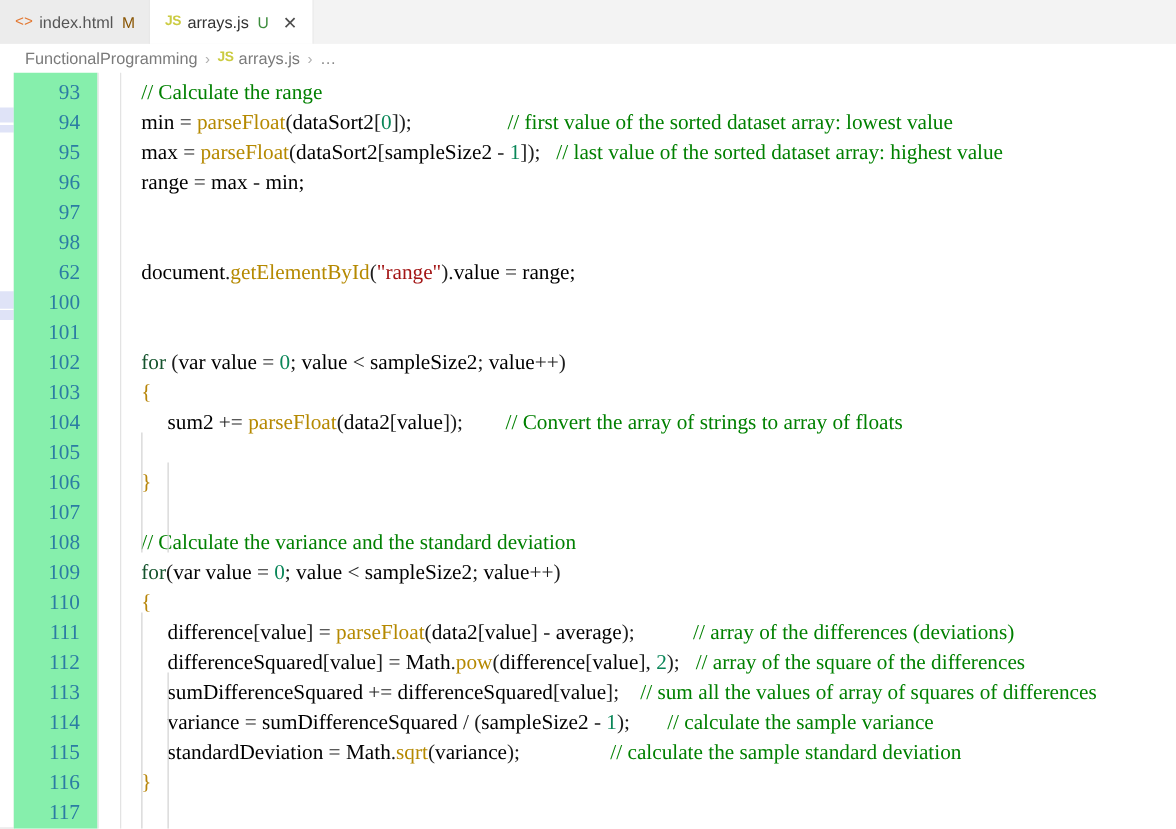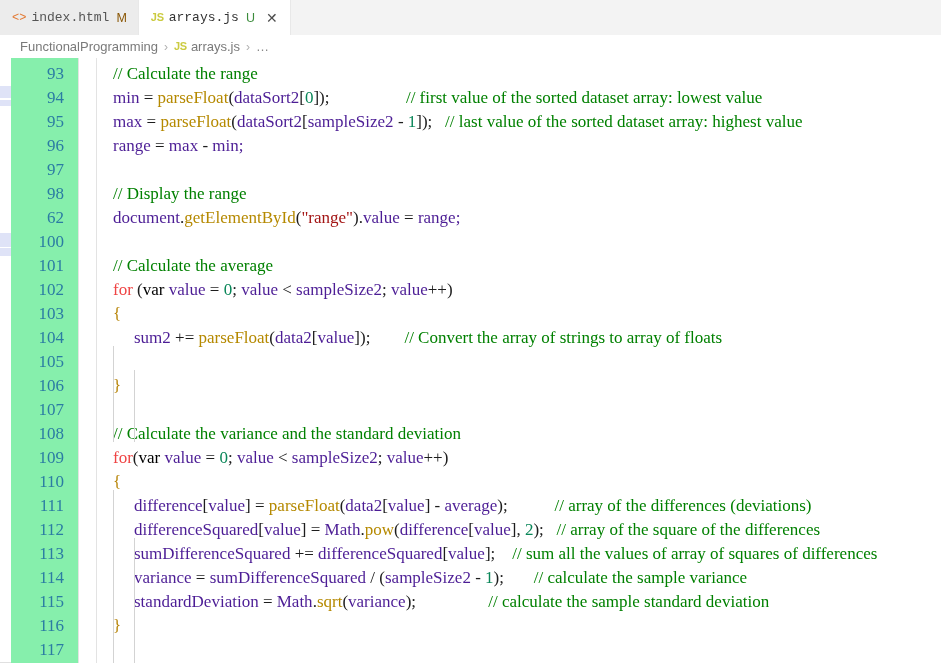--- a/index.html
+++ b/index.html
@@ -57,21 +57,21 @@
     color: #333333;
   }
   .tab-icon {
     font-size: 11px;
     line-height: 1;
     font-weight: bold;
     display: inline-block;
   }
   .icon-html { color: #e37933; font-family: "Liberation Mono", monospace; font-size: 12px; font-weight: normal;}
   .icon-js   { color: #cbcb41; font-family: "Liberation Sans", sans-serif; font-size: 11px; letter-spacing: -0.3px;}
-  .tab-label { font-size: 13px; font-family: Liberation Mono, monospace; }
+  .tab-label { font-size: 13px; }
   .tab-badge {
     font-size: 12.5px;
     margin-left: 2px;
   }
   .badge-m { color: #895503; }
   .badge-u { color: #3c8c3c; }
   .tab-close {
     margin-left: 5px;
     width: 14px;
     height: 14px;
@@ -201,25 +201,25 @@
   
   .indent-guide {
     position: absolute;
     width: 1px;
     background: #d3d3d3;
   }
 
   
   .t-comment  { color: #008000; }
   .t-keyword  { color: #000000; }
-  .t-control  { color: #ef4444; margin-top: 16px; }
+  .t-control  { color: #14532d; margin-top: 16px; }
   .t-func     { color: #b58900; }
   .t-string   { color: #a31515; }
   .t-num      { color: #098658; }
-  .t-var      { color: #4c1d95; }
+  .t-var      { color: #000000; }
   .t-plain    { color: #1d1d1d; }
   .t-brace-y  { color: #b8860b; }
 
   
   .bottom-edge {
     position: absolute;
     left: 0; bottom: 0;
     width: 11px; height: 1px;
     background: #e0e0e0;
   }
@@ -298,24 +298,22 @@
       </div>
     <div class="gutter-line g1"></div>
     <div class="gutter-line g2"></div>
 
     <div class="code-area" id="code-area">
         <div class="code-line" style="top: 4px;"><span class="txt" style="padding-left: 16px;"><span class="t-comment">// Calculate the range</span></span></div>
         <div class="code-line" style="top: 28px;"><span class="txt" style="padding-left: 16px;"><span class="t-var">min </span><span class="t-plain">= </span><span class="t-func">parseFloat</span><span class="t-plain">(</span><span class="t-var">dataSort2</span><span class="t-plain">[</span><span class="t-num">0</span><span class="t-plain">]);</span><span class="t-plain">        </span><span class="t-comment">          // first value of the sorted dataset array: lowest value</span></span></div>
         <div class="code-line" style="top: 52px;"><span class="txt" style="padding-left: 16px;"><span class="t-var">max </span><span class="t-plain">= </span><span class="t-func">parseFloat</span><span class="t-plain">(</span><span class="t-var">dataSort2</span><span class="t-plain">[</span><span class="t-var">sampleSize2 </span><span class="t-plain">- </span><span class="t-num">1</span><span class="t-plain">]);</span><span class="t-comment">   // last value of the sorted dataset array: highest value</span></span></div>
         <div class="code-line" style="top: 76px;"><span class="txt" style="padding-left: 16px;"><span class="t-var">range </span><span class="t-plain">= </span><span class="t-var">max </span><span class="t-plain">- </span><span class="t-var">min;</span></span></div>
         <div class="code-line" style="top: 100px;"><span class="txt" style="padding-left: 16px;"></span></div>
-        <div class="code-line" style="top: 124px;"><span class="txt" style="padding-left: 16px;"><span class="t-comment">// Display the range</span></span></div>
         <div class="code-line" style="top: 148px;"><span class="txt" style="padding-left: 16px;"><span class="t-var">document</span><span class="t-plain">.</span><span class="t-func">getElementById</span><span class="t-plain">(</span><span class="t-string">"range"</span><span class="t-plain">).</span><span class="t-var">value </span><span class="t-plain">= </span><span class="t-var">range;</span></span></div>
         <div class="code-line" style="top: 172px;"><span class="txt" style="padding-left: 16px;"></span></div>
-        <div class="code-line" style="top: 196px;"><span class="txt" style="padding-left: 16px;"><span class="t-comment">// Calculate the average</span></span></div>
         <div class="code-line" style="top: 220px;"><span class="txt" style="padding-left: 16px;"><span class="t-control">for </span><span class="t-plain">(</span><span class="t-keyword">var </span><span class="t-var">value </span><span class="t-plain">= </span><span class="t-num">0</span><span class="t-plain">; </span><span class="t-var">value </span><span class="t-plain">&lt; </span><span class="t-var">sampleSize2</span><span class="t-plain">; </span><span class="t-var">value</span><span class="t-plain">++)</span></span></div>
         <div class="code-line" style="top: 244px;"><span class="txt" style="padding-left: 16px;"><span class="t-brace-y">{</span></span></div>
         <div class="code-line" style="top: 268px;"><span class="txt" style="padding-left: 37px;"><span class="t-var">sum2 </span><span class="t-plain">+= </span><span class="t-func">parseFloat</span><span class="t-plain">(</span><span class="t-var">data2</span><span class="t-plain">[</span><span class="t-var">value</span><span class="t-plain">]);</span><span class="t-comment">        // Convert the array of strings to array of floats</span></span></div>
         <div class="code-line" style="top: 316px;"><span class="txt" style="padding-left: 16px;"><span class="t-brace-y">}</span></span></div>
         <div class="code-line" style="top: 340px;"><span class="txt" style="padding-left: 16px;"></span></div>
         <div class="code-line" style="top: 364px;"><span class="txt" style="padding-left: 16px;"><span class="t-comment">// Calculate the variance and the standard deviation</span></span></div>
         <div class="code-line" style="top: 388px;"><span class="txt" style="padding-left: 16px;"><span class="t-control">for</span><span class="t-plain">(</span><span class="t-keyword">var </span><span class="t-var">value </span><span class="t-plain">= </span><span class="t-num">0</span><span class="t-plain">; </span><span class="t-var">value </span><span class="t-plain">&lt; </span><span class="t-var">sampleSize2</span><span class="t-plain">; </span><span class="t-var">value</span><span class="t-plain">++)</span></span></div>
         <div class="code-line" style="top: 412px;"><span class="txt" style="padding-left: 16px;"><span class="t-brace-y">{</span></span></div>
         <div class="code-line" style="top: 436px;"><span class="txt" style="padding-left: 37px;"><span class="t-var">difference</span><span class="t-plain">[</span><span class="t-var">value</span><span class="t-plain">] = </span><span class="t-func">parseFloat</span><span class="t-plain">(</span><span class="t-var">data2</span><span class="t-plain">[</span><span class="t-var">value</span><span class="t-plain">] - </span><span class="t-var">average</span><span class="t-plain">);</span><span class="t-comment">           // array of the differences (deviations)</span></span></div>
         <div class="code-line" style="top: 460px;"><span class="txt" style="padding-left: 37px;"><span class="t-var">differenceSquared</span><span class="t-plain">[</span><span class="t-var">value</span><span class="t-plain">] = </span><span class="t-var">Math</span><span class="t-plain">.</span><span class="t-func">pow</span><span class="t-plain">(</span><span class="t-var">difference</span><span class="t-plain">[</span><span class="t-var">value</span><span class="t-plain">], </span><span class="t-num">2</span><span class="t-plain">);</span><span class="t-comment">   // array of the square of the differences</span></span></div>

